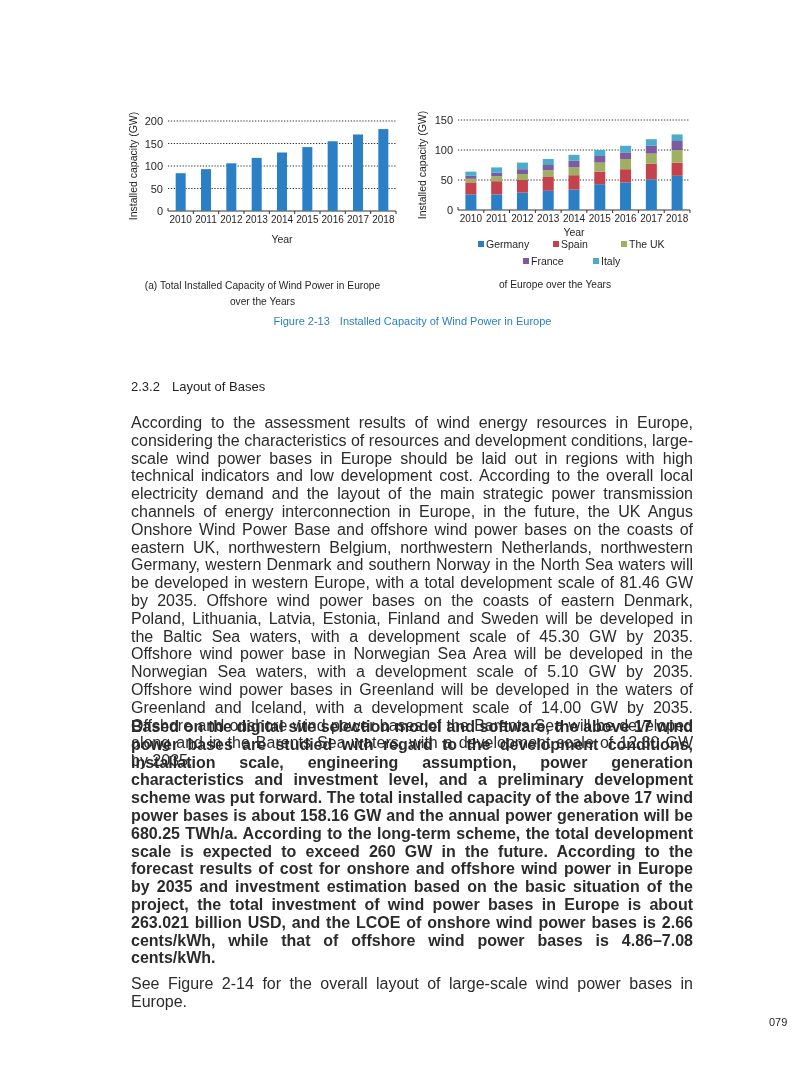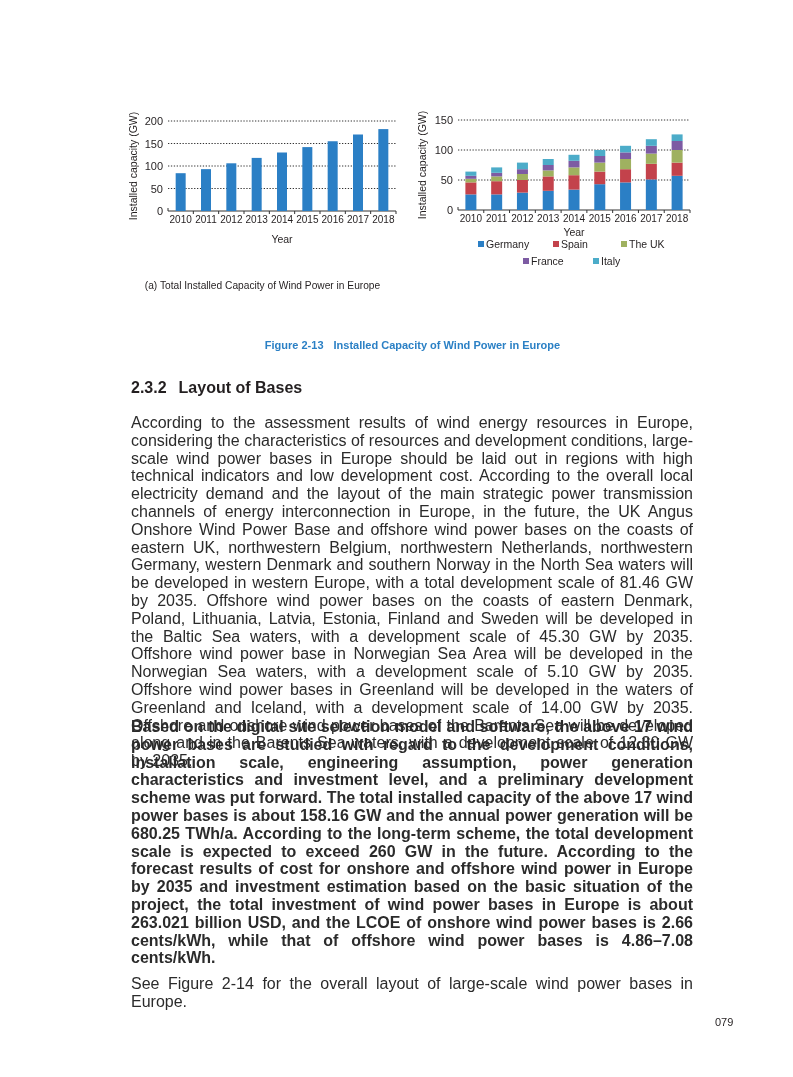--- a/index.html
+++ b/index.html
@@ -6,30 +6,30 @@
   body { width: 793px; height: 1077px; position: relative; overflow: hidden;
          font-family: "Liberation Sans", sans-serif; color: #231f20; }
   .chart { position: absolute; }
   #chartA { left: 128px; top: 108px; width: 272px; height: 140px; }
   #chartB { left: 416px; top: 108px; width: 280px; height: 170px; }
   svg text { font-family: "Liberation Sans", sans-serif; fill: #231f20; }
   .subcap { position: absolute; font-size: 10.2px; line-height: 16px; text-align: center; color: #231f20; }
   #capA { left: 130px; top: 263px; width: 265px; margin-top: 15px; }
   #capB { left: 415px; top: 277px; width: 280px; }
   #figcap { position: absolute; left: 130px; width: 565px; top: 315px; text-align: center;
-            font-size: 11px; font-weight: bold; color: #2b80c5; margin-top: 24px; }
+            font-size: 11px; font-weight: normal; color: #2b80c5; }
   #figcap .num { margin-right: 10px; }
-  #heading { position: absolute; left: 131px; top: 379px; font-size: 16px; font-weight: bold; color: #231f20; }
+  #heading { position: absolute; left: 131px; top: 379px; font-size: 13px; font-weight: normal; color: #231f20; }
   #heading .num { margin-right: 12px; }
   .para { position: absolute; left: 131px; width: 562px; font-size: 16px; line-height: 17.8px;
           text-align: justify; color: #2b2b2b; margin: 0; }
   #p1 { top: 414px; }
   #p2 { top: 718px; font-weight: bold; }
   #p3 { top: 931px; margin-top: 44px; }
-  #pagenum { position: absolute; left: 715px; top: 1016px; font-size: 11px; color: #231f20; }
+  #pagenum { position: absolute; left: 769px; top: 1016px; font-size: 11px; color: #231f20; }
 </style>
 </head>
 <body>
 
 <div class="chart" id="chartA">
   <svg id="svgA" width="272" height="140">
       <text x="35" y="107" font-size="11" text-anchor="end">0</text>
       <line x1="40" x2="268" y1="80.5" y2="80.5" stroke="#333" stroke-width="1" stroke-dasharray="1.3,1.6"></line>
       <text x="35" y="84.5" font-size="11" text-anchor="end">50</text>
       <line x1="40" x2="268" y1="58" y2="58" stroke="#333" stroke-width="1" stroke-dasharray="1.3,1.6"></line>
@@ -156,22 +156,24 @@
       <text x="213" y="140" font-size="10.5">The UK</text>
       <rect x="107" y="150" width="6" height="6" fill="#7d5ba3"></rect>
       <text x="115" y="157" font-size="10.5">France</text>
       <rect x="177" y="150" width="6" height="6" fill="#4cacc9"></rect>
       <text x="185" y="157" font-size="10.5">Italy</text>
     </svg>
 </div>
 
 <div class="subcap" id="capA">
   <div>(a) Total Installed Capacity of Wind Power in Europe</div>
+  <div>over the Years</div>
 </div>
 <div class="subcap" id="capB">
+  <div>of Europe over the Years</div>
 </div>
 
 <div id="figcap">
   <span class="num">Figure 2-13</span><span>Installed Capacity of Wind Power in Europe</span>
 </div>
 
 <div id="heading">
   <span class="num">2.3.2</span><span>Layout of Bases</span>
 </div>
 

